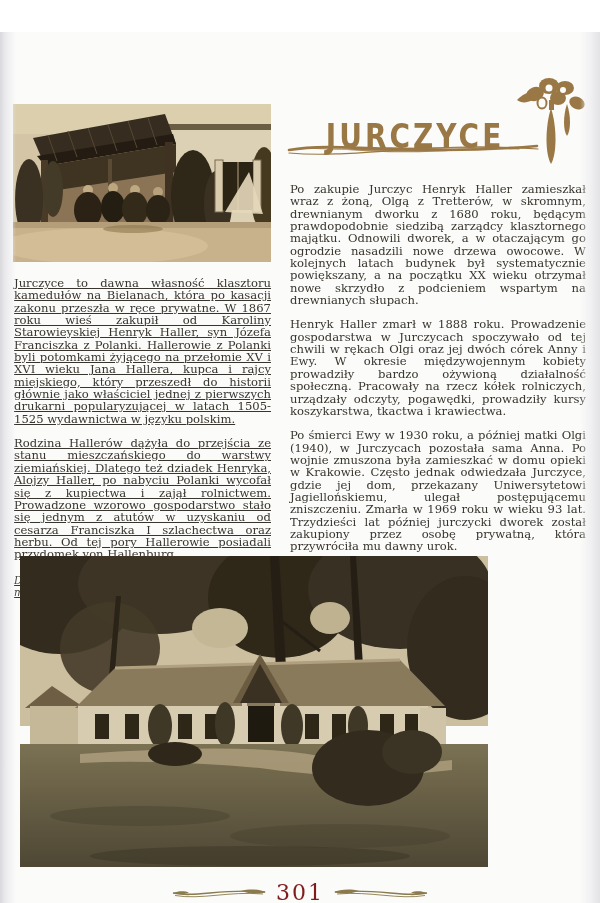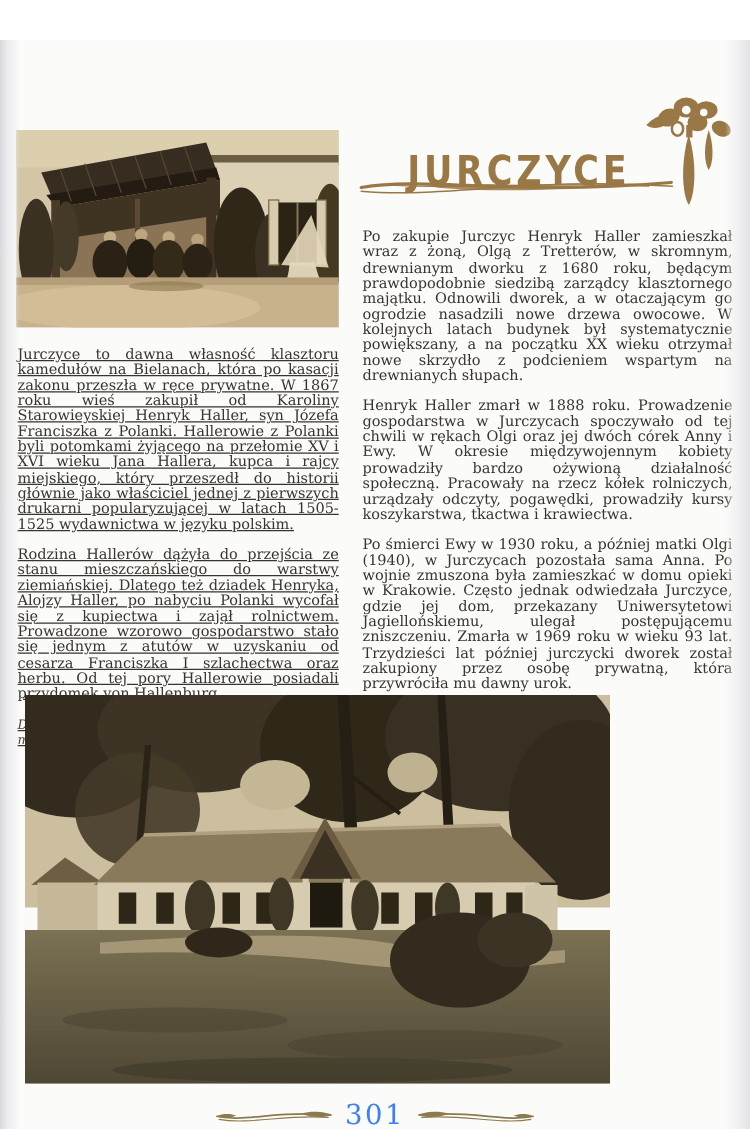--- a/index.html
+++ b/index.html
@@ -39,21 +39,21 @@
   .photo-caption {
     font-style:italic; font-size:10.3px; color:#45413a;
     margin-top:13px; text-align:left; letter-spacing:0.2px;
   }
 
   .page-footer {
     position:absolute; left:0; top:848px; width:600px; height:26px;
     display:flex; align-items:center; justify-content:center; gap:9px;
   }
   .page-number {
-    font-family:"DejaVu Serif", serif; font-size:22px; color:#3b82f6;
+    font-family:"DejaVu Serif", serif; font-size:22px; color:#7f1d1d;
     letter-spacing:2px; line-height:1;
   }
   .flourish { width:96px; height:16px; }
   .flourish.right { transform:scaleX(-1); }
 
   .watermark {
     position:absolute; left:2px; top:877px;
     font-family:"Liberation Sans", sans-serif; font-size:17px;
     color:#b6b6b6; letter-spacing:0.3px;
   }

